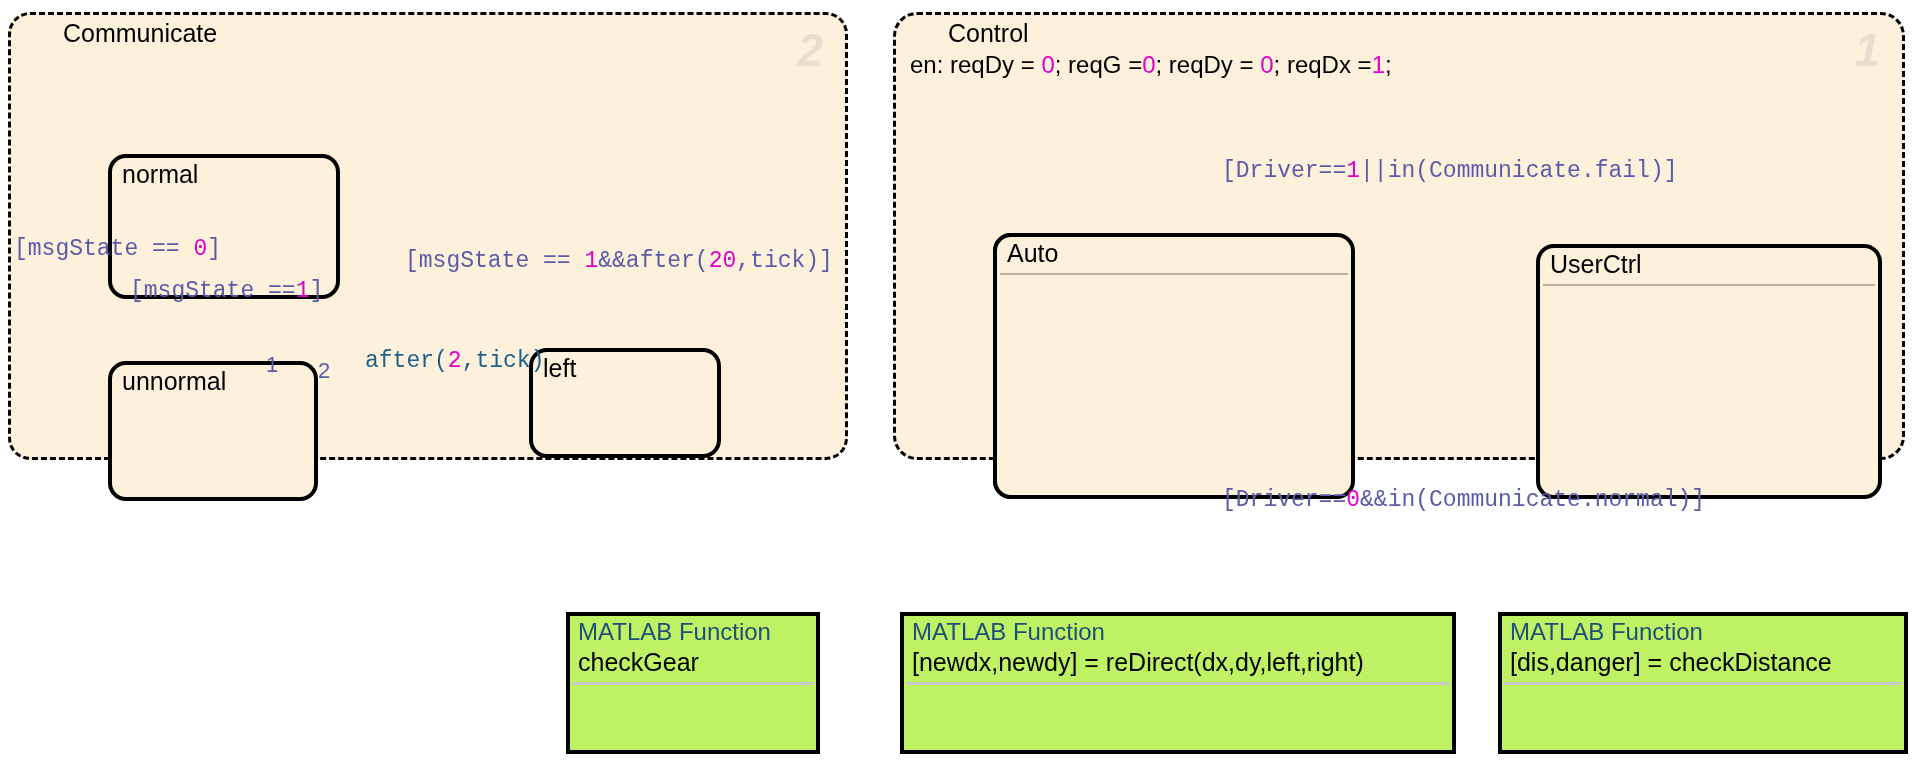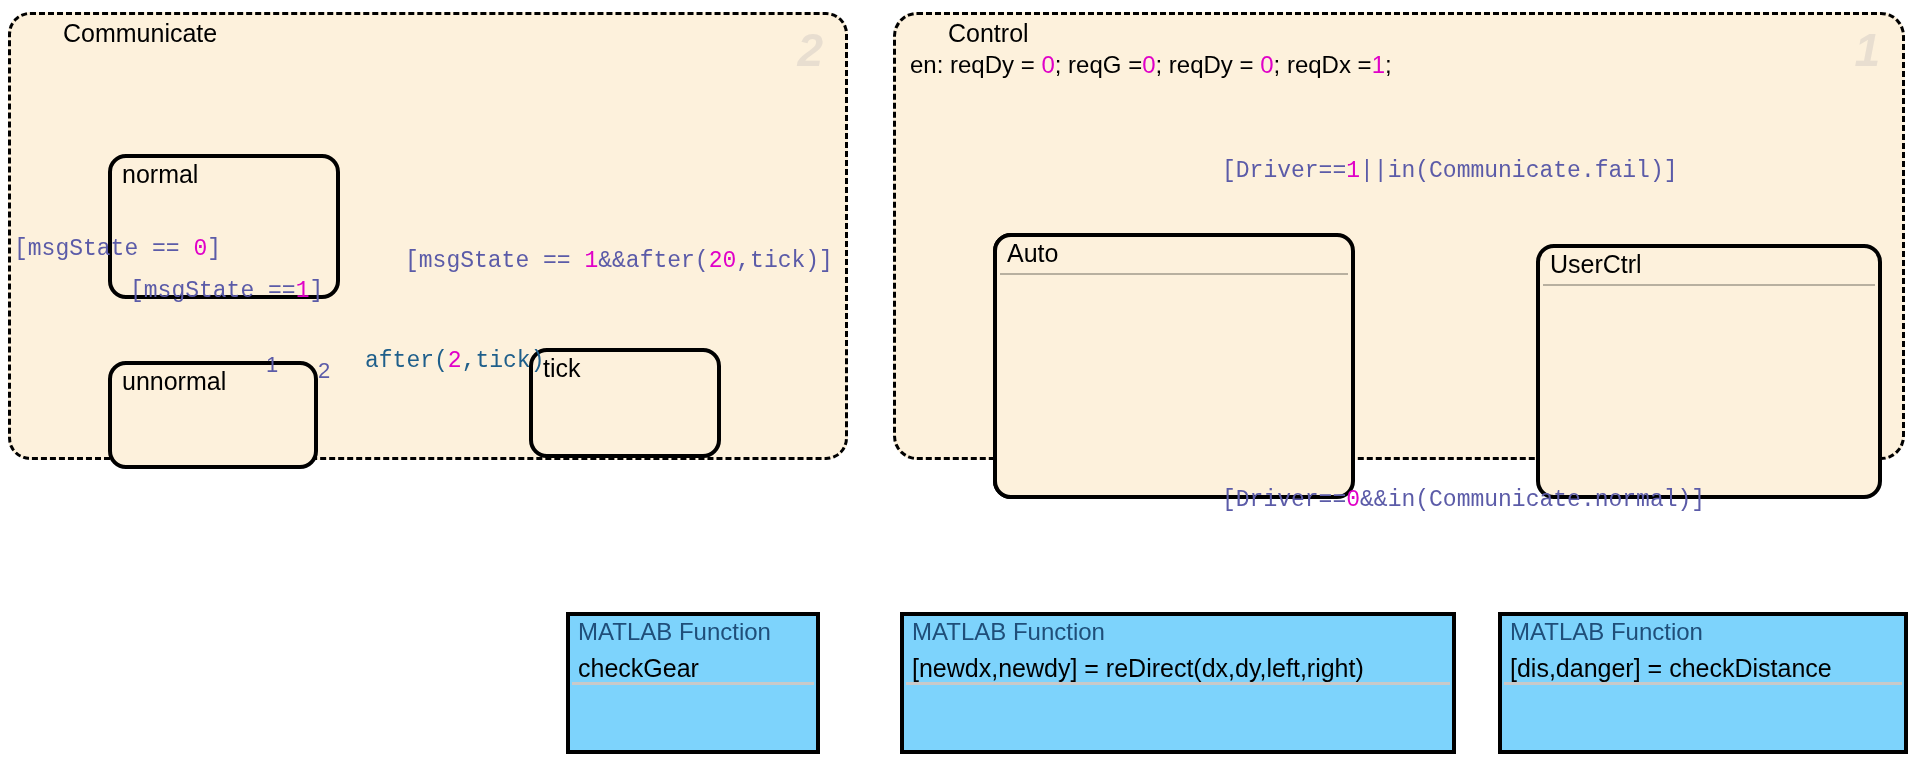--- a/index.html
+++ b/index.html
@@ -102,40 +102,39 @@
     position: absolute;
     left: 0; top: 0;
     width: 1916px;
     height: 765px;
     pointer-events: none;
   }
 
   
   .mfblock {
     position: absolute;
-    background: #7dd3fc;
+    background: #bef264;
     border: 4px solid #000000;
     box-sizing: border-box;
   }
   .mf-head {
     position: absolute;
     left: 8px;
     top: 2px;
     font-size: 24px;
     color: #1f4e79;
     white-space: nowrap;
   }
   .mf-sig {
     position: absolute;
     left: 8px;
     top: 32px;
     font-size: 25px;
     color: #000000;
     white-space: nowrap;
-    margin-top: 6px;
   }
   .mf-divider {
     position: absolute;
     left: 2px;
     right: 2px;
     top: 66px;
     height: 3px;
     background: #c9c9c9;
   }
 </style>
@@ -172,26 +171,26 @@
 
   <div class="superstate" style="left:8px; top:12px; width:840px; height:448px;">
     <div class="super-title">Communicate</div>
     <div class="watermark" style="right:22px; top:8px;">2</div>
   </div>
 
   <div class="state" style="left:108px; top:113px; width:232px; height:145px;">
     <div class="state-label">normal</div>
   </div>
 
-  <div class="state" style="left:108px; top:320px; width:210px; height:108px;">
+  <div class="state" style="left:108px; top:320px; width:210px; height:140px;">
     <div class="state-label">unnormal</div>
   </div>
 
   <div class="state" style="left:529px; top:307px; width:192px; height:110px;">
-    <div class="state-label">tick</div>
+    <div class="state-label">left</div>
   </div>
 
   <div class="tlabel" style="left:14px; top:236px;">
     <span>[msgState == </span><span class="lit">0</span><span>]</span>
   </div>
 
   <div class="tlabel" style="left:130px; top:278px;">
     <span>[msgState ==</span><span class="lit">1</span><span>]</span>
   </div>
   <div class="prio" style="left:266px; top:352px;">1</div>

